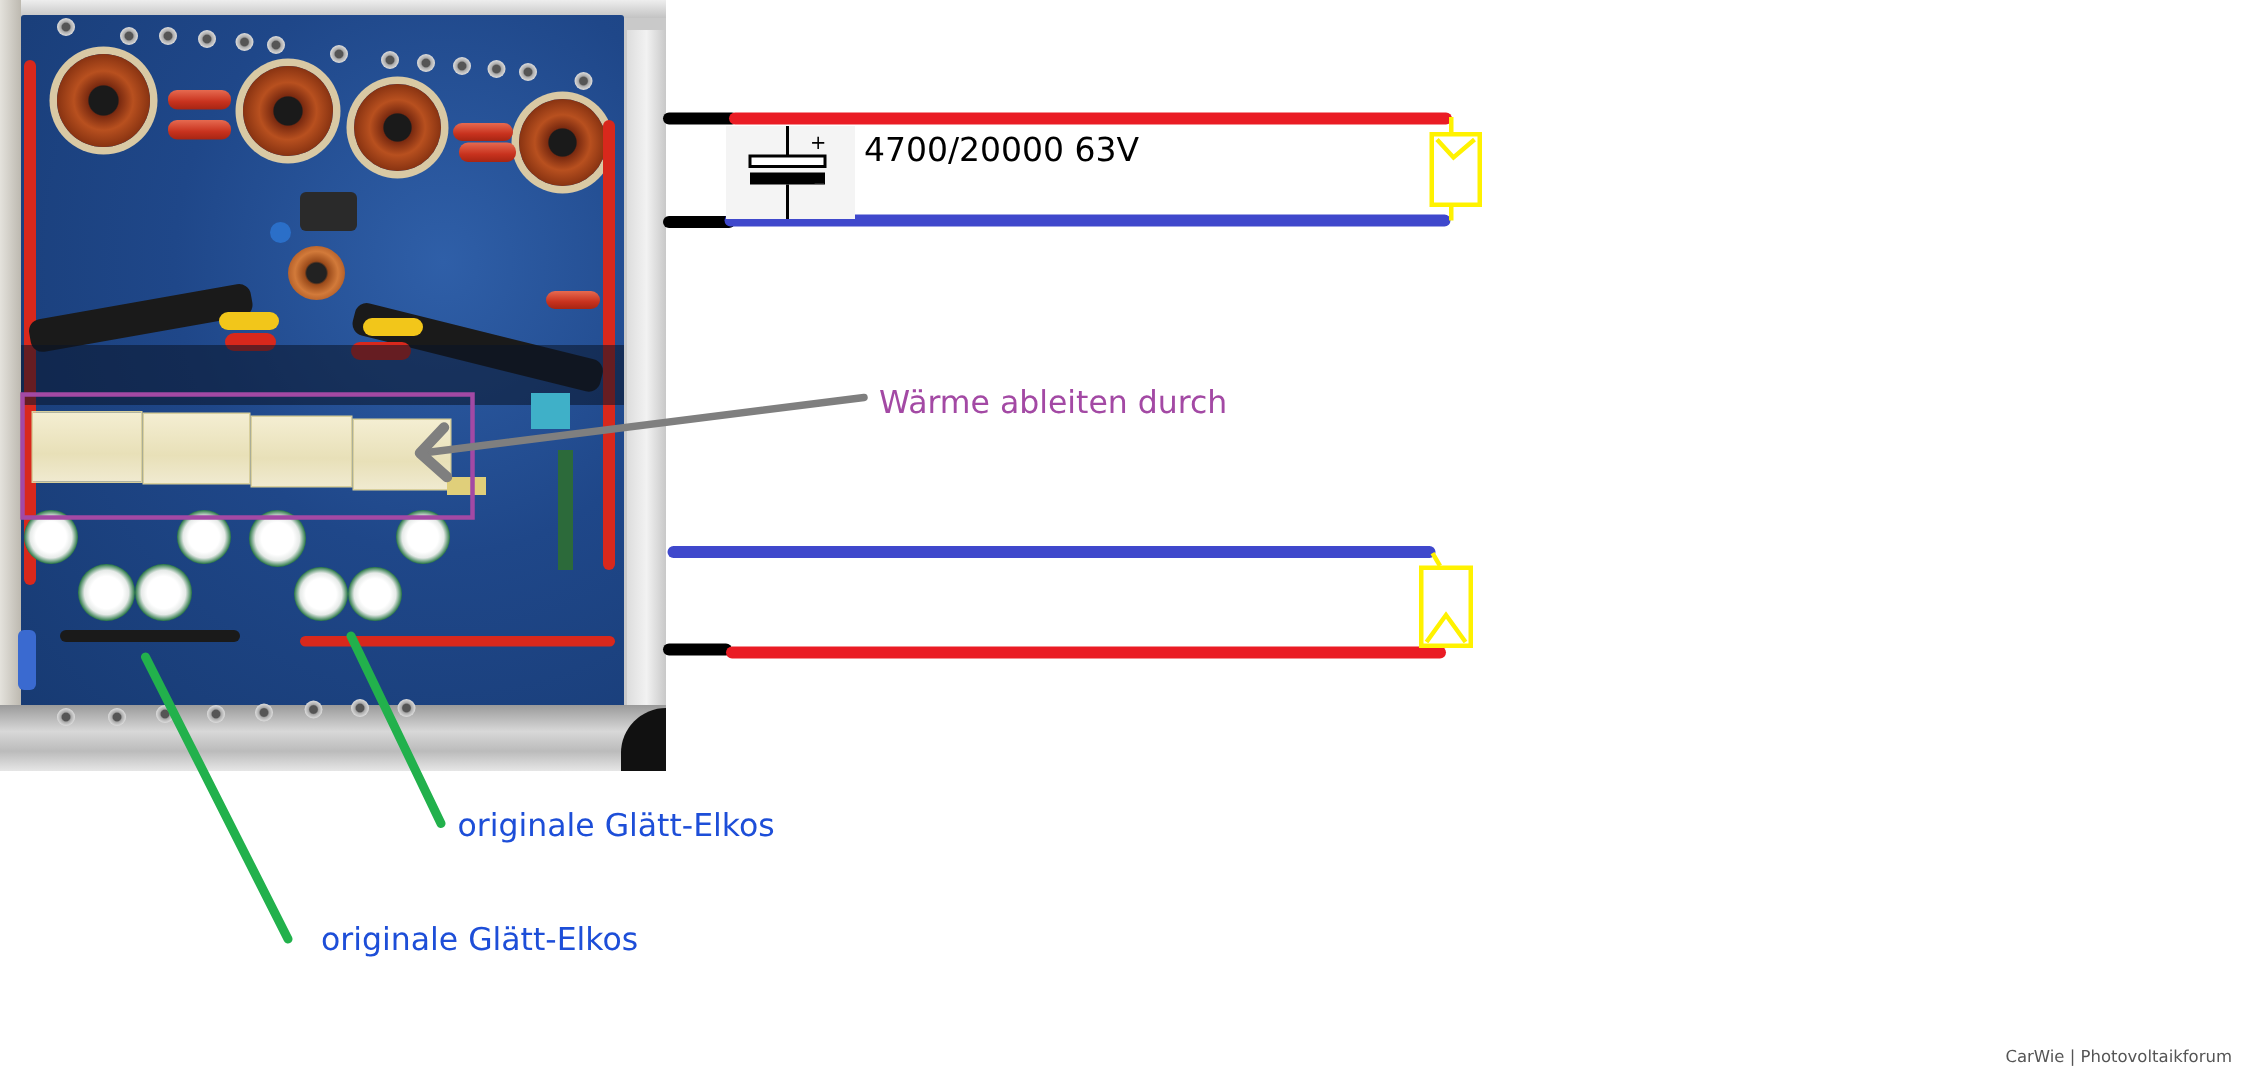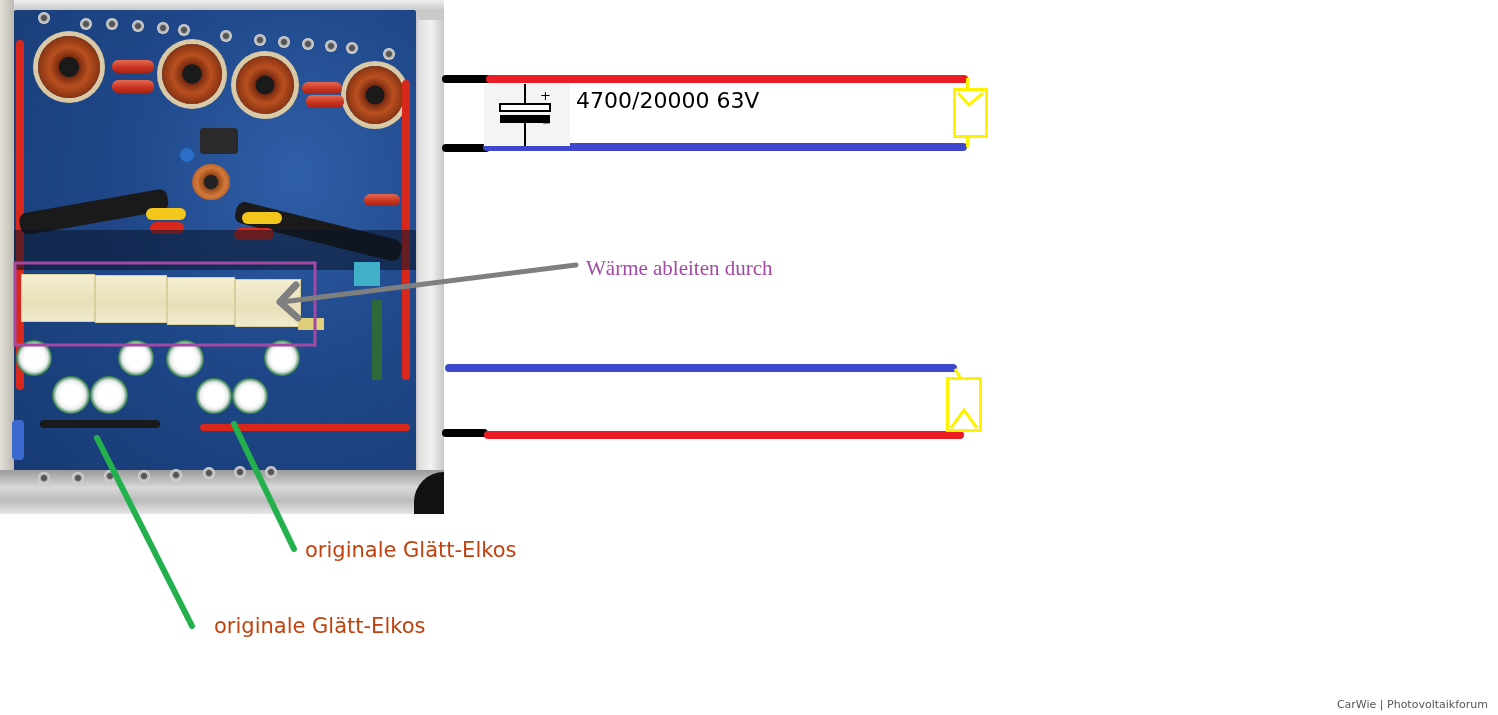--- a/index.html
+++ b/index.html
@@ -25,22 +25,22 @@
   .blue-part{background:#3fb0c8;}
   
   .line{position:absolute;height:8px;border-radius:4px;}
   .black{background:#000000;}
   .red{background:#ea1c24;}
   .blue{background:#3f48cc;}
   .yellow-box{position:absolute;border:3px solid #fff200;box-sizing:border-box;}
   .cap-icon{left:484px;top:84px;width:86px;height:62px;background:#f4f4f4;}
   .label{position:absolute;white-space:nowrap;font-family:"DejaVu Sans","Liberation Sans",sans-serif;}
   .cap-label{left:576px;top:88px;font-size:22px;color:#000;}
-  .heat-label{left:586px;top:252px;font-size:21px;color:#a349a4;line-height:32px;font-family:Liberation Serif, serif;}
-  .elko-label{font-size:21px;color:#c2410c;}
+  .heat-label{left:586px;top:252px;font-size:21px;color:#a349a4;line-height:32px;}
+  .elko-label{font-size:21px;color:#1d4ed8;}
   .watermark{right:10px;top:698px;font-size:11px;color:#555;}
   svg.overlay{position:absolute;left:0;top:0;pointer-events:none;}
 </style>
 </head>
 <body>
 
 <div class="abs photo">
   <div class="abs frame-top"></div>
   <div class="abs pcb"></div>
   <div class="abs frame-left"></div>

